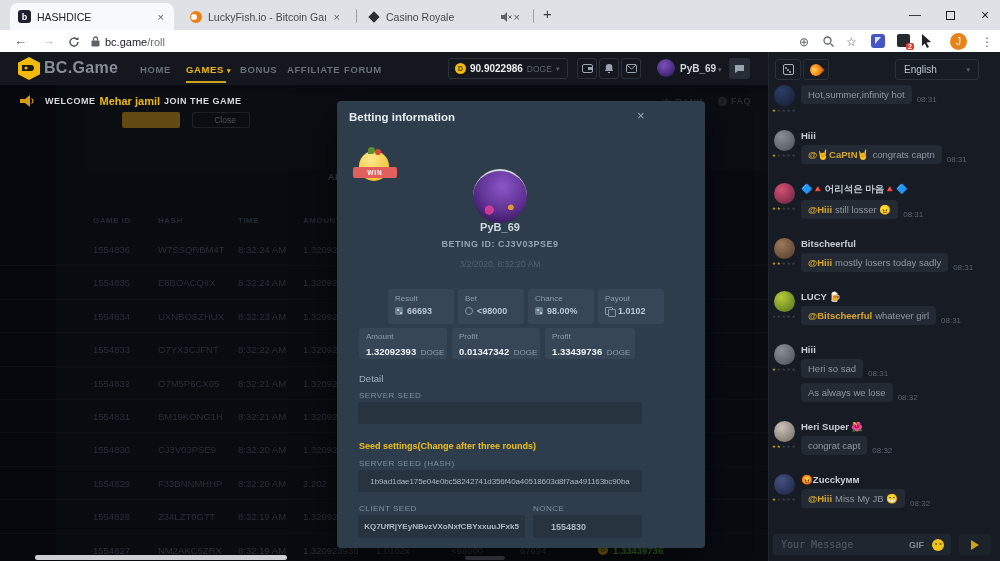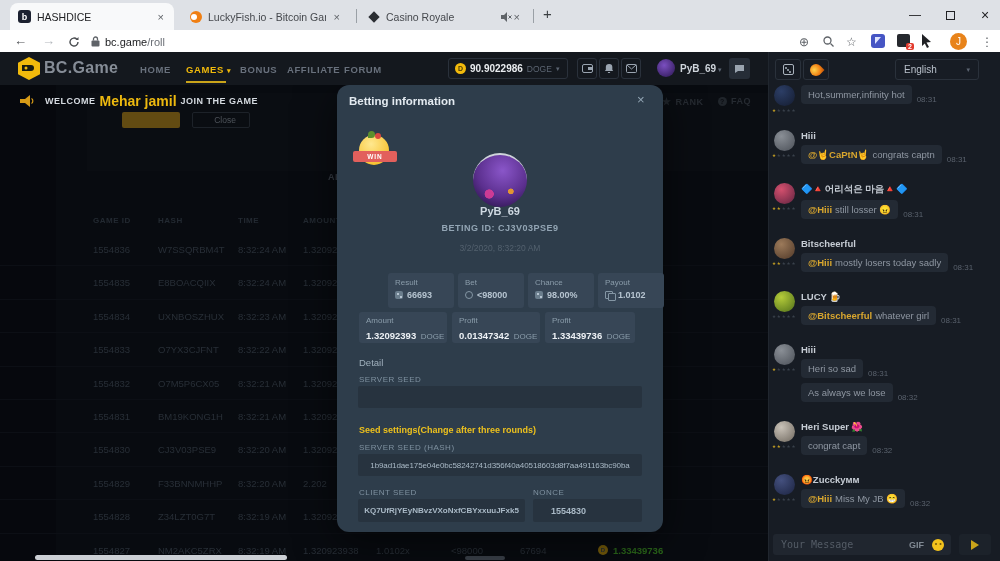--- a/index.html
+++ b/index.html
@@ -49,40 +49,40 @@
   .uavatar { position:absolute; width:18px; height:18px; border-radius:50%; background:radial-gradient(circle at 40% 35%, #7b4fc0, #2a1650); top:7px; }
   .uname { position:absolute; top:11px; font-size:10px; font-weight:bold; color:#cfd5dc; }
   .chat-toggle { position:absolute; top:6px; width:21px; height:21px; background:#262d37; border-radius:3px; display:flex; align-items:center; justify-content:center; }
 
   
   .main { position:absolute; left:0; top:85px; width:768px; height:476px; background:#0d1117; overflow:hidden; }
   .leftrail { position:absolute; left:0; top:0; width:56px; height:476px; background:#090c11; }
   .bgpanel { position:absolute; left:87px; top:8px; width:681px; height:78px; background:#12161c; }
   .announce { position:absolute; left:0; top:5px; width:768px; height:22px; z-index:6; display:flex; align-items:center; }
   .announce .w { font-size:9px; font-weight:bold; color:#d6dbe1; letter-spacing:.5px; }
-  .announce .n { font-size:14px; font-weight:bold; color:#edb90f; margin:0 4px; }
+  .announce .n { font-size:11px; font-weight:bold; color:#edb90f; margin:0 4px; }
   .ybtn { position:absolute; left:122px; top:27px; width:58px; height:16px; background:#c9971c; border-radius:2px; }
   .obtn { position:absolute; left:192px; top:27px; width:58px; height:16px; border:1px solid #39414c; border-radius:2px; font-size:8.5px; color:#9aa3ad; display:flex; align-items:center; justify-content:center;padding-left:8px; }
   .ranktab { position:absolute; top:11px; font-size:9px; font-weight:bold; color:#4a525c; letter-spacing:.5px; display:flex; align-items:center; gap:4px; }
   .qcirc { width:9px; height:9px; background:#3f4750; color:#14171c; border-radius:50%; font-size:7px; display:inline-flex; align-items:center; justify-content:center; }
   .allbets { position:absolute; left:328px; top:87px; font-size:9px; font-weight:bold; color:#6c7683; letter-spacing:.5px; white-space:nowrap; }
   .thead span { position:absolute; top:131px; font-size:8px; font-weight:bold; color:#44505c; letter-spacing:.5px; }
   .trows { position:absolute; left:0; top:148px; width:768px; }
   .trow { position:relative; height:33.4px; border-bottom:1px solid #151b23; }
   .cell { position:absolute; top:11px; font-size:9.5px; color:#4e5a67; white-space:nowrap; }
   .c-id{left:93px;} .c-hash{left:158px;} .c-time{left:238px;} .c-amount{left:303px;}
   .c-payout{left:376px;} .c-bet{left:451px;} .c-roll{left:520px;}
   .c-coin{left:598px; top:11px; width:10px; height:10px; font-size:6px;} .c-profit{left:613px;}
   .green { color:#56d32c; font-weight:bold; }
   .overlay { position:absolute; inset:0; background:rgba(3,6,10,.52); z-index:5; }
   .hthumb { position:absolute; left:35px; top:470px; width:252px; height:5px; background:#ccd0d5; border-radius:3px; z-index:6; }
   .hthumb2 { position:absolute; left:465px; top:471px; width:40px; height:4px; background:#3a4049; border-radius:2px; z-index:6; }
 
   
-  .modal { position:absolute; left:337px; top:0; width:326px; height:447px; background:#2e3d4b; border-radius:12px; z-index:10; box-shadow:0 10px 40px rgba(0,0,0,.55); }
+  .modal { position:absolute; left:337px; top:16px; width:368px; height:447px; background:#2e3d4b; border-radius:4px; z-index:10; box-shadow:0 10px 40px rgba(0,0,0,.55); }
   .mtitle { position:absolute; left:12px; top:10px; font-size:11.5px; font-weight:bold; color:#e3eaf0; }
   .mclose { position:absolute; left:300px; top:7px; font-size:13px; color:#93a6b5; }
   .winbadge { position:absolute; left:18px; top:46px; width:40px; height:40px; }
   .wb-circle { position:absolute; left:4px; top:4px; width:30px; height:30px; border-radius:50%; background:radial-gradient(circle at 40% 30%, #ffe88f, #f4b511); }
   .wb-leaf { position:absolute; left:13px; top:0; width:7px; height:7px; background:#5d8f2c; border-radius:50% 50% 50% 0; }
   .wb-cherry { position:absolute; left:20px; top:2px; width:6px; height:6px; background:#d8483f; border-radius:50%; }
   .wb-ribbon { position:absolute; left:-2px; top:20px; width:44px; height:11px; background:#e2605c; border-radius:2px; color:#fff; font-size:6.5px; font-weight:bold; text-align:center; line-height:11px; letter-spacing:1px; }
   .mavatar { position:absolute; left:136px; top:68px; width:54px; height:54px; border-radius:50%;
      background:radial-gradient(circle at 30% 75%, rgba(216,60,150,.9) 0 8%, transparent 9%),
                 radial-gradient(circle at 70% 70%, rgba(240,160,40,.9) 0 5%, transparent 6%),

